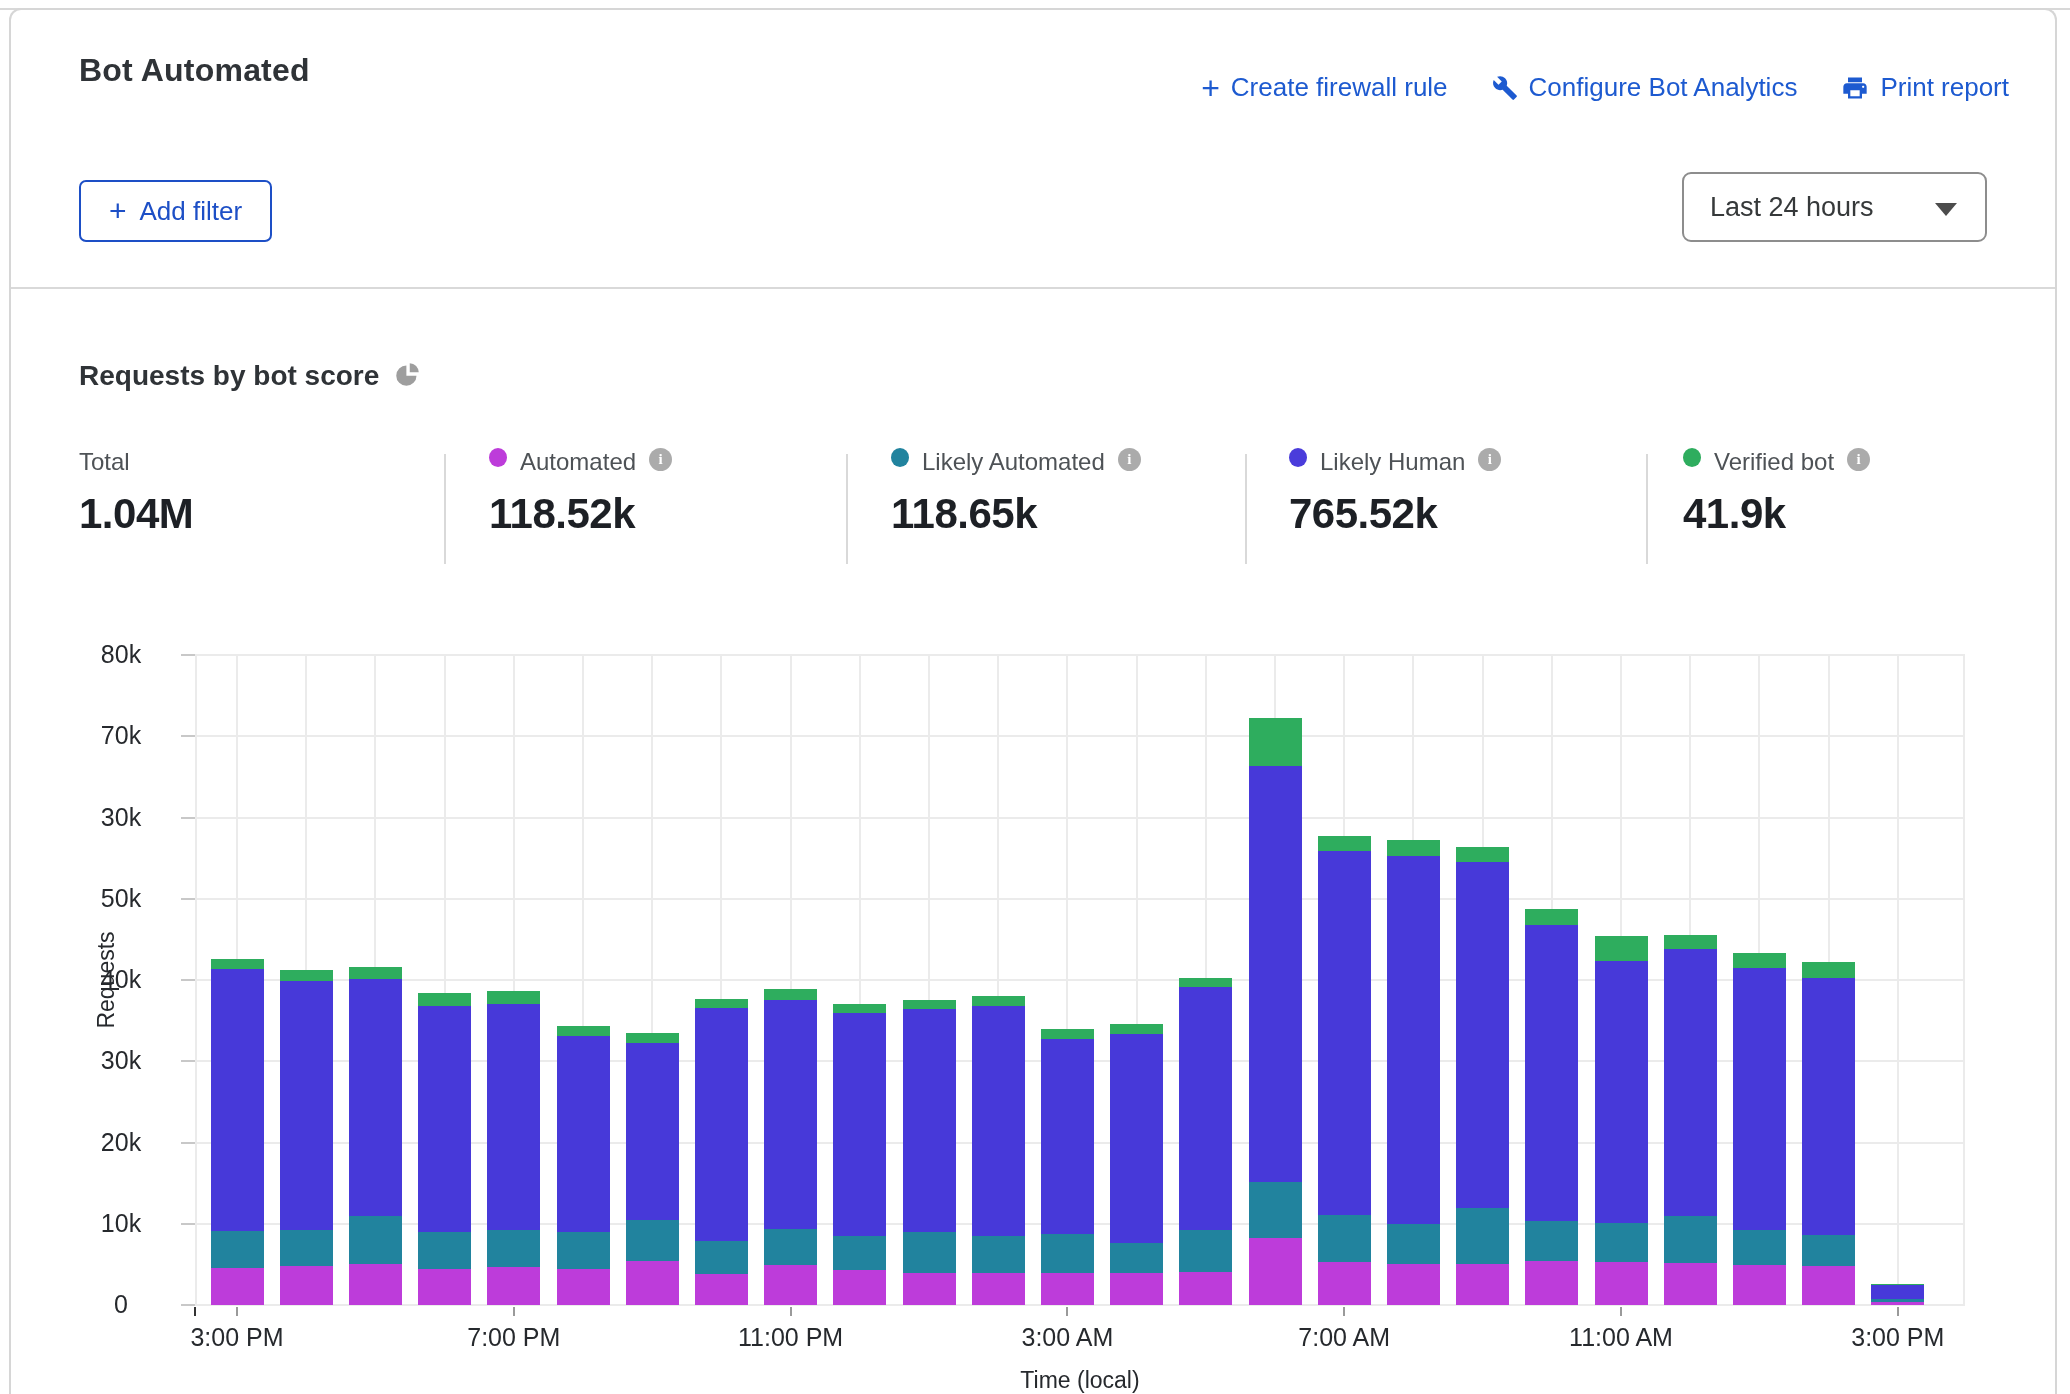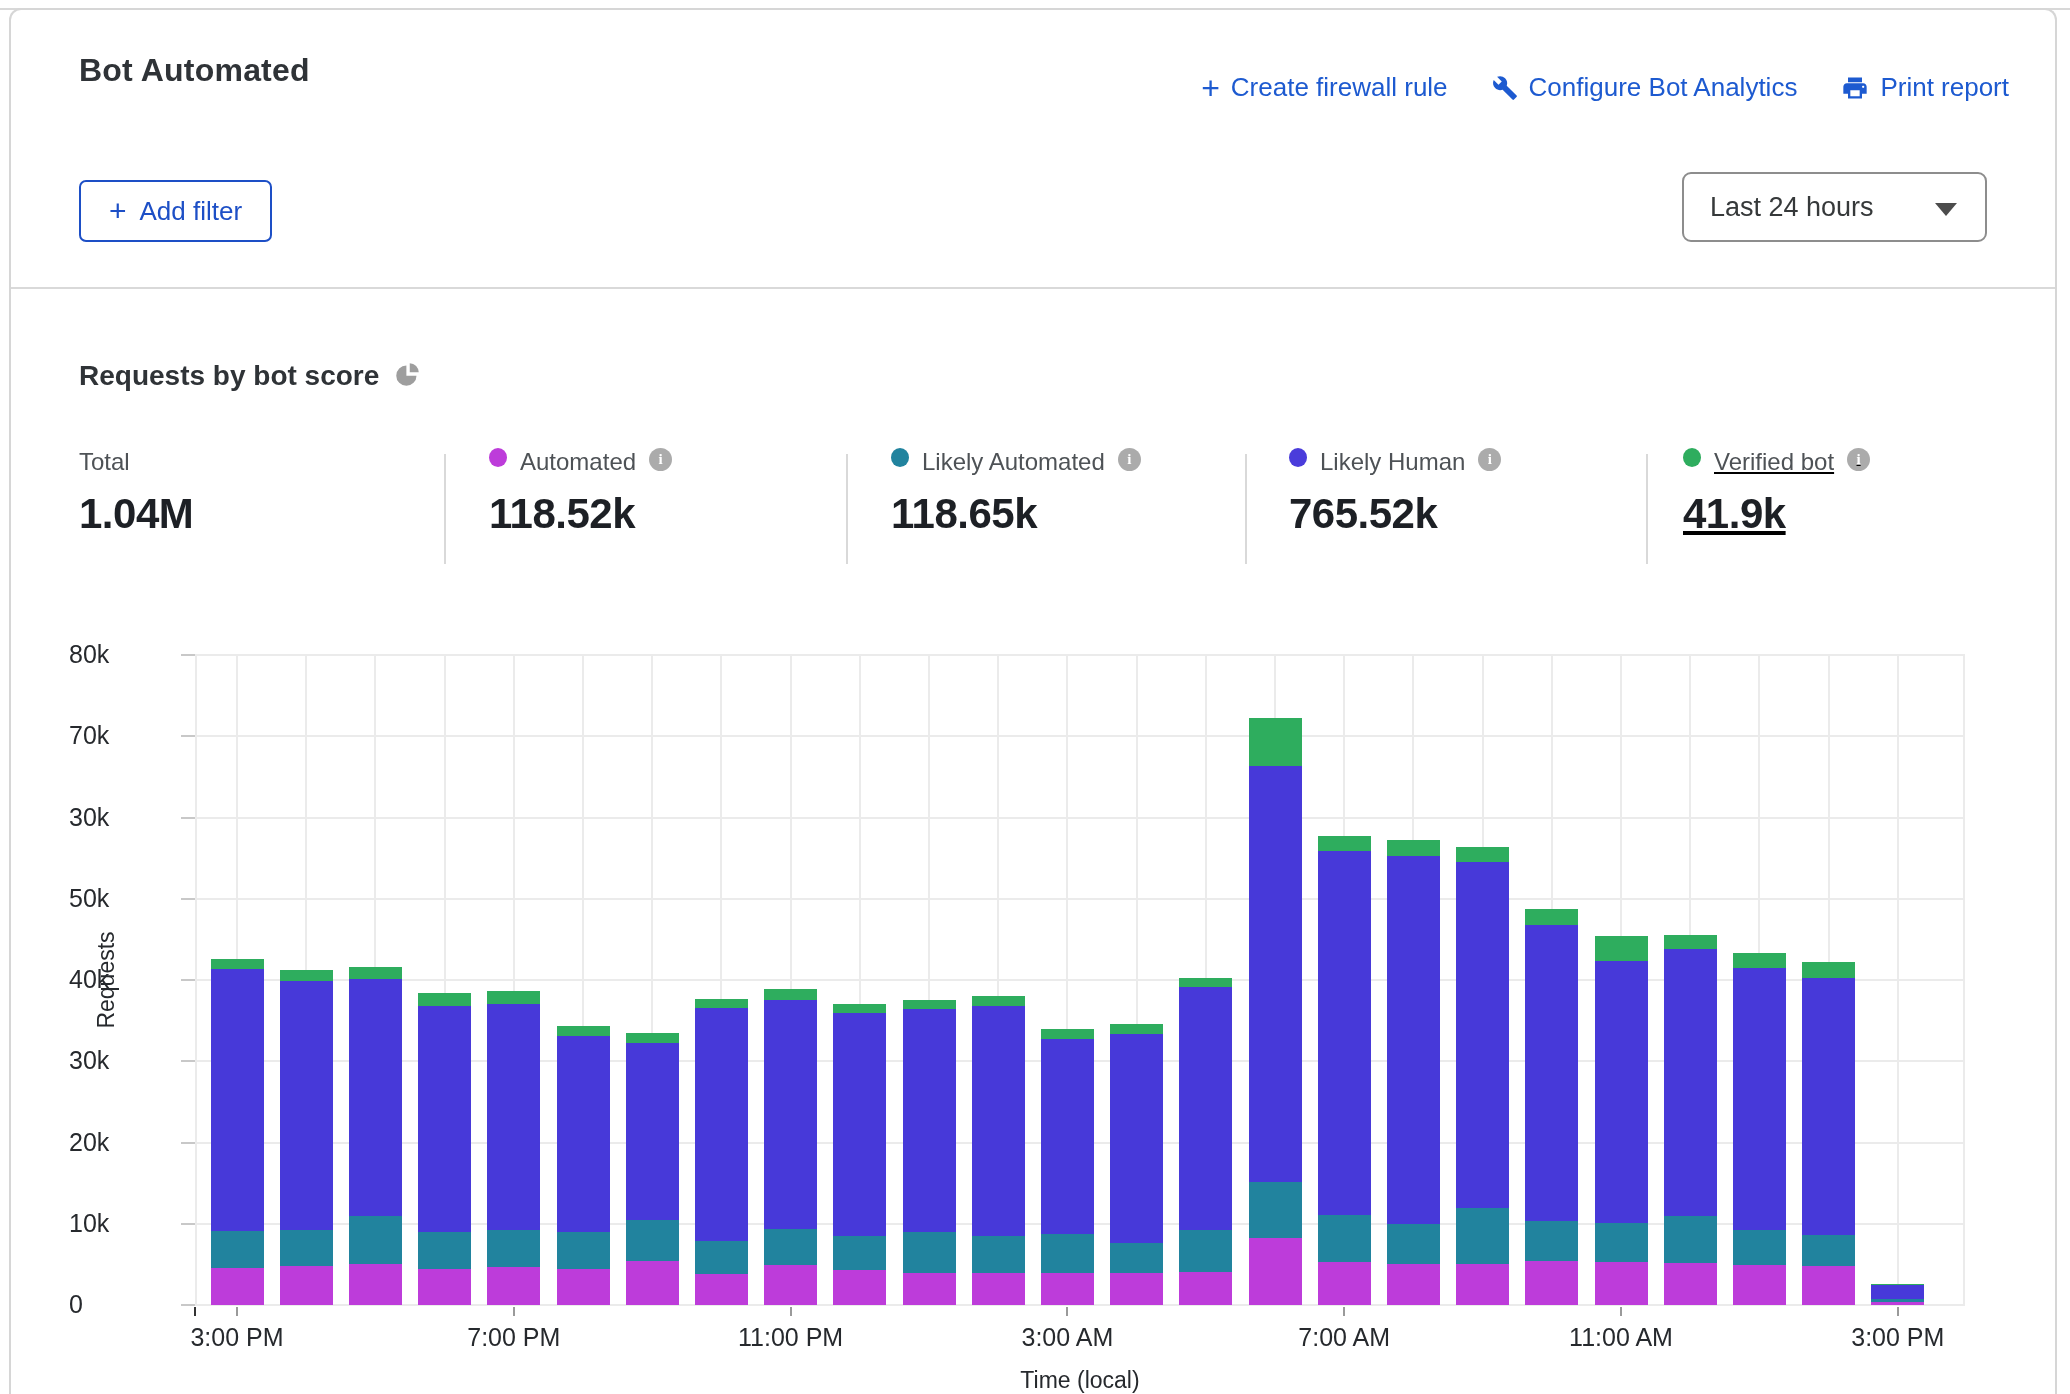--- a/index.html
+++ b/index.html
@@ -67,21 +67,21 @@
     flex:0 0 auto;cursor:pointer;
   }
   .stat-value{margin-top:12px;font-size:42px;font-weight:700;color:#1d2025;letter-spacing:-.5px;}
   .stat-divider{position:absolute;top:444px;width:2px;height:110px;background:#d9d9d9;}
   
   .chart{position:absolute;left:184px;top:645px;width:1770px;height:650px;}
   .hgrid{position:absolute;left:0;width:1770px;height:2px;background:#ebebeb;}
   .vgrid{position:absolute;top:0;width:2px;height:650px;background:#ebebeb;}
   .ytick{position:absolute;left:-14px;width:14px;height:2px;background:#c8c8c8;}
   .ylabel{
-    position:absolute;left:-126px;width:104px;text-align:left;
+    position:absolute;left:-126px;width:104px;text-align:center;
     font-size:25px;color:#26292d;
   }
   .y-axis-title{
     position:absolute;left:-89px;top:325px;
     transform:translate(-50%,-50%) rotate(-90deg);
     font-size:23px;color:#26292d;white-space:nowrap;
   }
   .bar-seg{position:absolute;}
   .xtick{position:absolute;top:652px;width:2px;height:9px;background:#9a9a9a;}
   .xtick.origin{background:#333333;left:-1px;}
@@ -172,21 +172,21 @@
         <div class="stat-value">118.65k</div>
       </div>
       <div class="stat" style="left: 1278px;">
         <div class="stat-label-row">
           <span class="dot" style="background: rgb(74, 60, 219);"></span>
           <span class="stat-label">Likely Human</span>
           <span class="info-icon">i</span>
         </div>
         <div class="stat-value">765.52k</div>
       </div>
-      <div class="stat" style="left: 1672px; text-decoration: underline;">
+      <div class="stat" style="left: 1672px;">
         <div class="stat-label-row">
           <span class="dot" style="background: rgb(46, 173, 94);"></span>
           <span class="stat-label">Verified bot</span>
           <span class="info-icon">i</span>
         </div>
         <div class="stat-value">41.9k</div>
       </div>
       <div class="stat-divider" style="left: 433px;"></div>
       <div class="stat-divider" style="left: 835px;"></div>
       <div class="stat-divider" style="left: 1234px;"></div>

